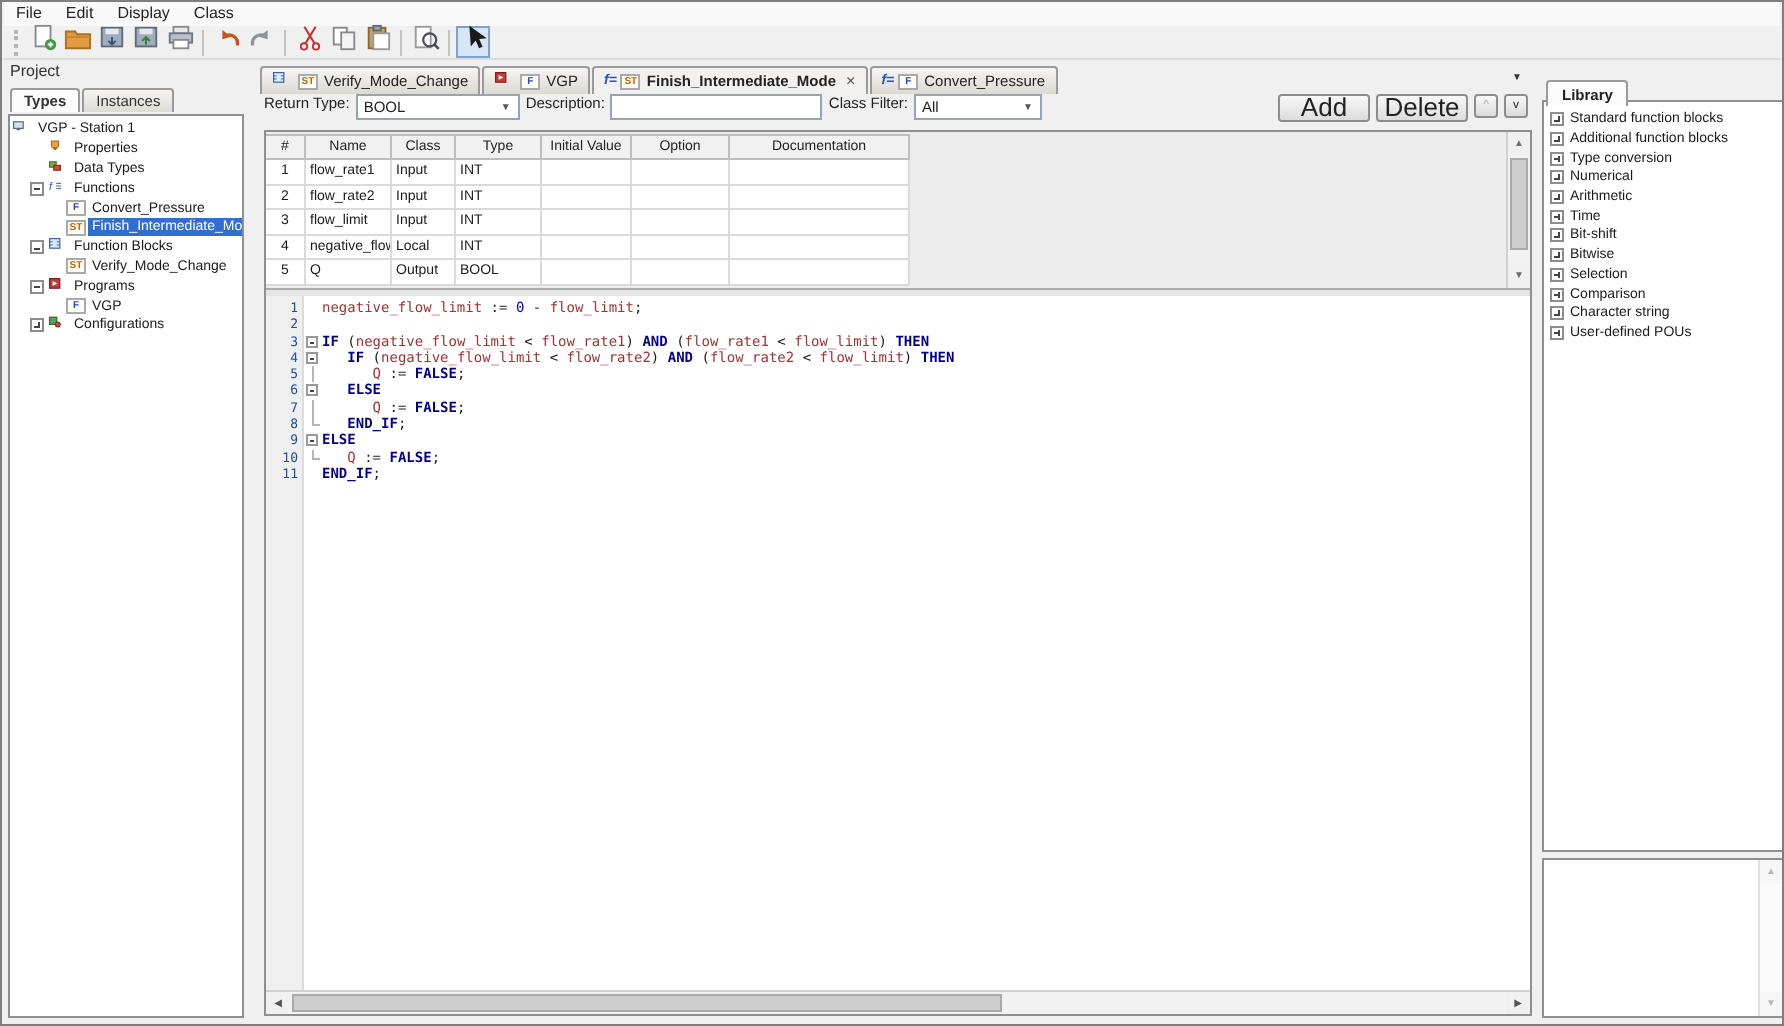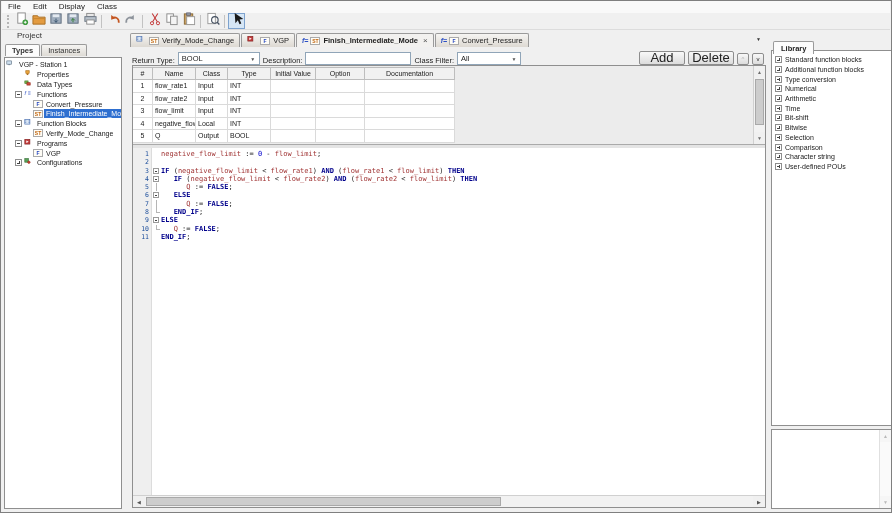--- a/index.html
+++ b/index.html
@@ -11,21 +11,21 @@
   .menu-item { padding:0 6px; height:12px; line-height:12px; cursor:default; }
   .toolbar { position:absolute; left:1px; top:12px; right:1px; height:17px; background:#f0f0f0; display:flex; align-items:center; padding-left:5px; border-bottom:1px solid #dcdcdc; }
   .tb-grip { width:3px; height:13px; border-left:2px dotted #b5b5b5; margin-right:3px; }
   .tb-btn { width:17px; height:16px; display:flex; align-items:center; justify-content:center; border:1px solid transparent; }
   .tb-btn svg { width:14px; height:14px; }
   .tb-btn.sel { background:#d6e6f5; border:1px solid #7da2ce; }
   .tb-sep { width:1px; height:13px; background:#c2c2c2; margin:0 3px; }
 
   
   .left-panel { position:absolute; left:1px; top:29px; width:121px; bottom:2px; }
-  .panel-title { height:12px; font-size:8px; padding:1px 15px 0; color:#333; }
+  .panel-title { height:12px; font-size:8px; padding:1px 3px 0; color:#333; }
   .lp-tabs { height:14px; display:flex; padding-left:3px; align-items:flex-end; }
   .lp-tab { font-size:7.5px; padding:1px 6px 1px; background:linear-gradient(#f5f4f2,#dedbd5); border:1px solid #9a9a9a; border-bottom:none; margin-right:1px; border-radius:2px 2px 0 0; color:#333; }
   .lp-tab.active { background:#fcfcfc; font-weight:bold; position:relative; z-index:2; }
   .tree-box { position:absolute; left:2px; right:1px; top:27px; bottom:1px; background:#fff; border:1px solid #8f8f8f; overflow:hidden; padding-top:2px; }
   .tree-row { height:9.8px; display:flex; align-items:center; font-size:7px; white-space:nowrap; color:#1a1a1a; }
   .tree-row .lbl { padding:0 2px; line-height:9px; }
   .tree-row.selected .lbl { background:#2e6fd0; color:#fff; }
   .exp { flex:0 0 7px; width:7px; height:7px; border:1px solid #8d8d8d; background:#fff; position:relative; margin-right:2px; }
   .exp::before { content:""; position:absolute; left:1px; right:1px; top:2.5px; height:1px; background:#444; }
   .exp.plus::after { content:""; position:absolute; top:1px; bottom:1px; left:2.5px; width:1px; background:#444; }
@@ -37,21 +37,21 @@
   .chip.f  { color:#2446c0; }
 
   
   .main { position:absolute; left:127px; top:30px; width:640px; bottom:3px; }
   .tabbar { position:relative; height:16px; display:flex; align-items:flex-end; padding-left:2px; }
   .etab { height:14px; display:flex; align-items:center; gap:2px; padding:0 5px; font-size:7.5px; color:#222; background:linear-gradient(#f6f5f3,#ddd9d2); border:1px solid #9a9a9a; border-bottom:none; margin-right:1px; border-radius:2px 2px 0 0; }
   .etab.active { background:#f2f1ef; font-weight:bold; }
   .etab .fn-pre { font-size:7px; font-style:italic; color:#2b4fc4; font-weight:bold; }
   .etab .close { font-size:8px; color:#555; margin-left:3px; font-weight:normal; }
   .tab-overflow { position:absolute; right:3px; bottom:2px; width:13px; height:11px; font-size:5px; color:#333; text-align:center; line-height:11px; }
-  .formbar { height:18px; display:flex; align-items:flex-end; gap:3px; padding:0 4px; font-size:7.5px; color:#222; }
+  .formbar { height:18px; display:flex; align-items:flex-start; gap:3px; padding:0 4px; font-size:7.5px; color:#222; }
   .dd { display:flex; align-items:center; height:13px; background:#fff; border:1px solid #90a5b8; }
   .dd .val { padding:0 3px; flex:1; font-size:7.5px; }
   .dd .arr { width:12px; text-align:center; font-size:5px; color:#555; }
   .txt-input { height:13px; background:#fff; border:1px solid #90a5b8; width:106px; }
   .btn { height:14px; width:46px; font-size:13px; background:linear-gradient(#f8f8f8,#dcdcdc); border:1px solid #8d8d8d; border-radius:2px; text-align:center; line-height:12px; color:#222; }
   .btn-sm { width:12px; height:12px; font-size:6px; line-height:10px; }
   .btn-sm.disabled { color:#b0b0b0; }
   .spacer { flex:1; }
 
   .content-box { position:absolute; left:4px; right:2px; top:34px; bottom:1px; border:1px solid #8f8f8f; background:#fff; }

